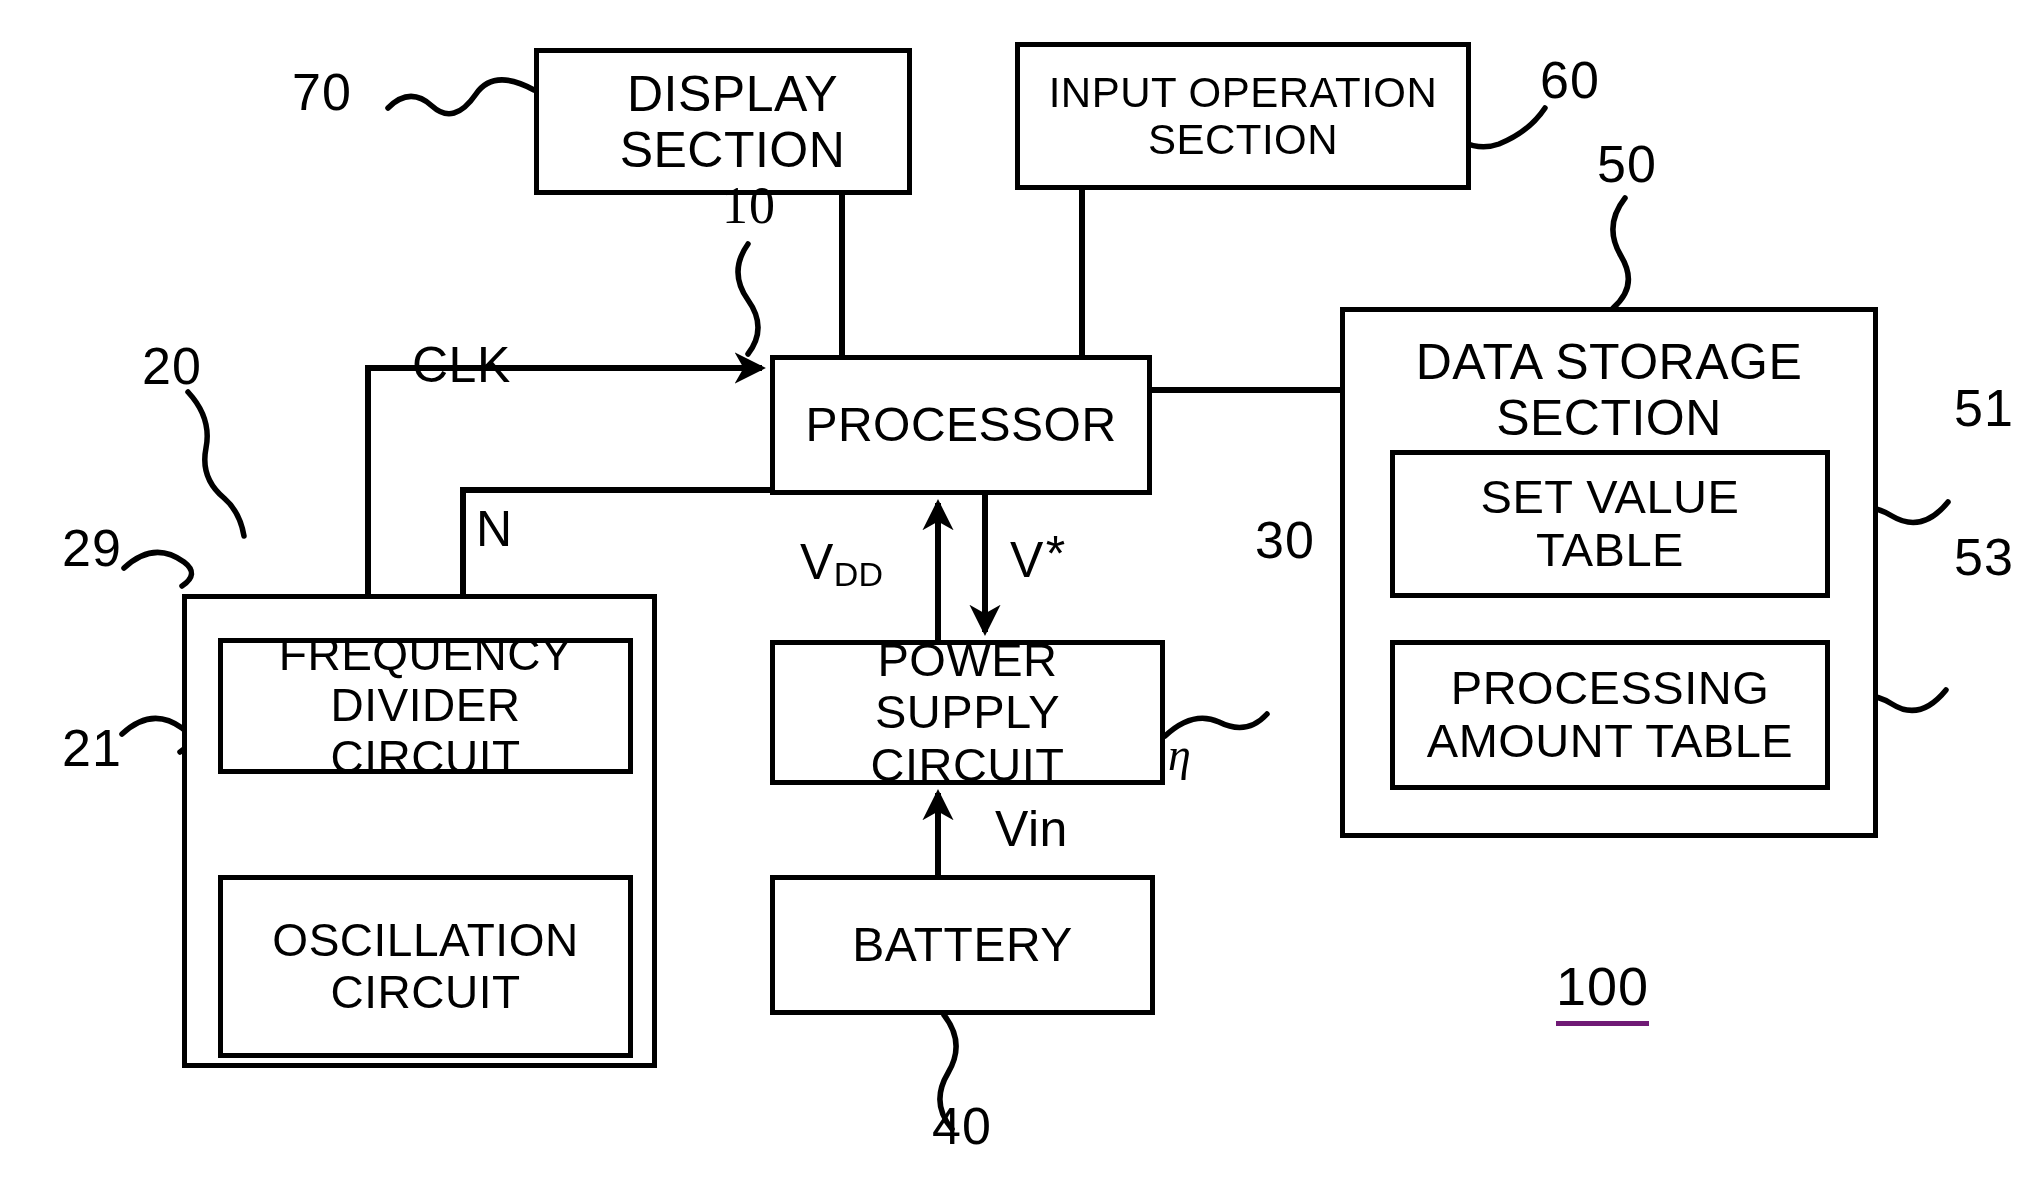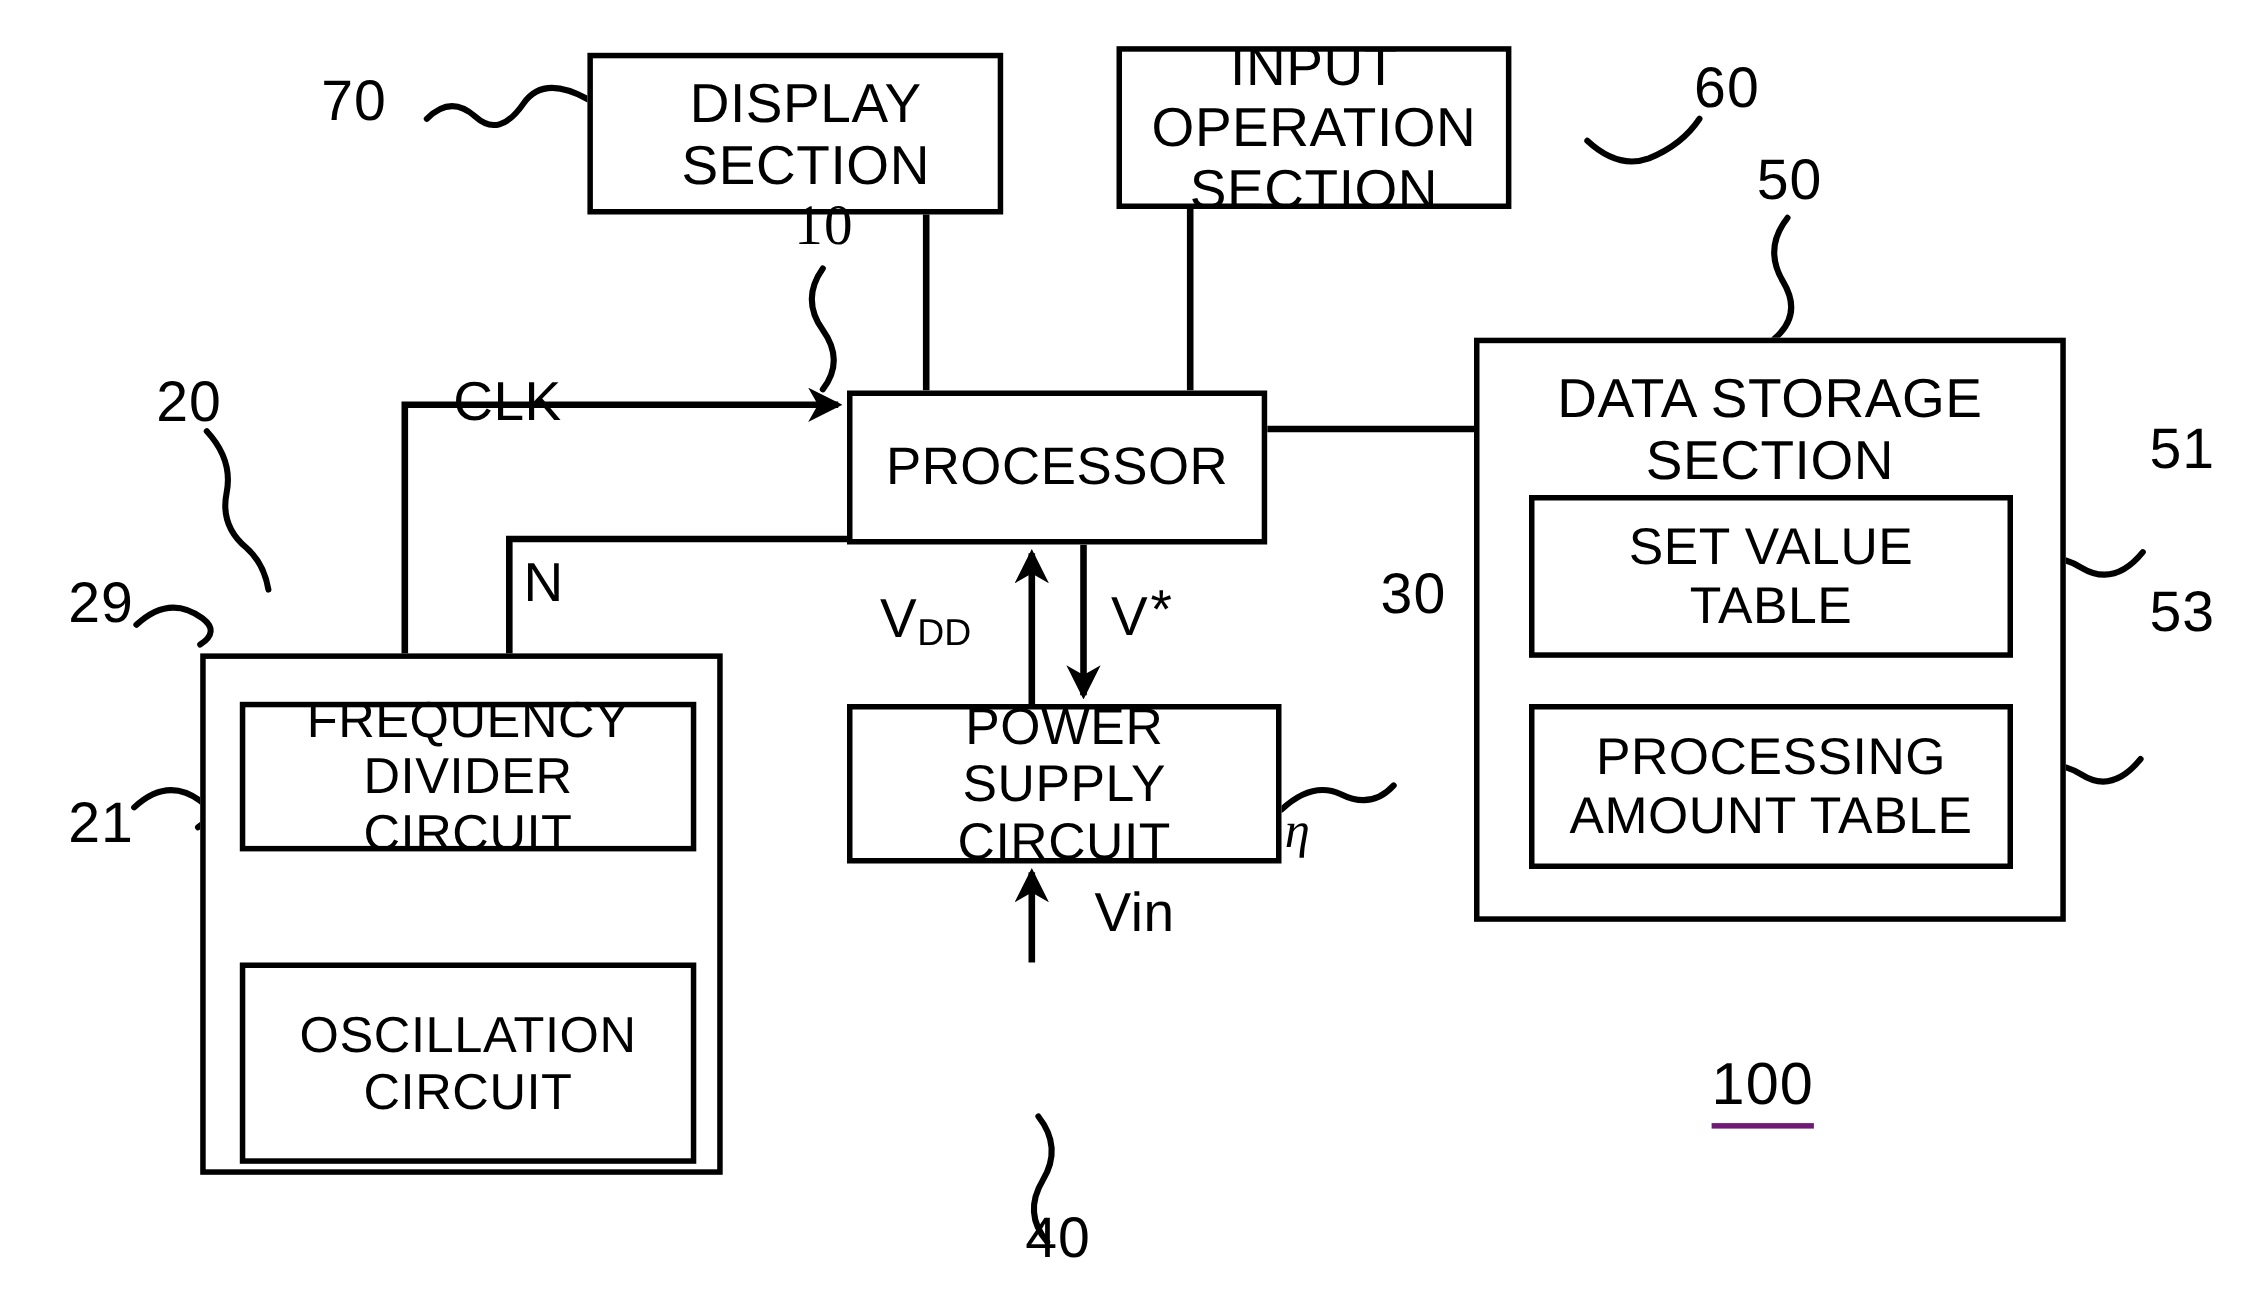--- a/index.html
+++ b/index.html
@@ -78,21 +78,21 @@
   }
   .sysnum {
     position: absolute;
     font-size: 54px;
     letter-spacing: 1px;
     border-bottom: 5px solid #701a75;
     padding-bottom: 4px;
   }
   
   #box-display        { left: 534px;  top: 48px;   width: 378px;  height: 147px; font-size: 50px; padding-left: 19px; }
-  #box-input          { left: 1015px; top: 42px;   width: 359px;  height: 148px; font-size: 50px; }
+  #box-input          { left: 1015px; top: 42px;   width: 456px;  height: 148px; font-size: 42px; }
   #box-processor      { left: 770px;  top: 355px;  width: 382px;  height: 140px; font-size: 48px; }
   #box-storage        { left: 1340px; top: 307px;  width: 538px;  height: 531px; font-size: 50px; }
   #storage-title      { position: absolute; left: 0; top: 22px; width: 100%; text-align: center; line-height: 1.12; }
   #box-setvalue       { left: 1390px; top: 450px;  width: 440px;  height: 148px; font-size: 47px; }
   #box-proctable      { left: 1390px; top: 640px;  width: 440px;  height: 150px; font-size: 47px; }
   #box-clkunit        { left: 182px;  top: 594px;  width: 475px;  height: 474px; }
   #box-freqdiv        { left: 218px;  top: 638px;  width: 415px;  height: 136px; font-size: 46px; }
   #box-osc            { left: 218px;  top: 875px;  width: 415px;  height: 183px; font-size: 46px; }
   #box-psu            { left: 770px;  top: 640px;  width: 395px;  height: 145px; font-size: 47px; }
   #box-battery        { left: 770px;  top: 875px;  width: 385px;  height: 140px; font-size: 48px; }
@@ -207,20 +207,23 @@
     <span class="label-txt">OSCILLATION<br>CIRCUIT</span>
   </div>
   <div class="reftag" id="ref-21">21</div>
 
   <div class="box" id="box-psu">
     <span class="label-txt">POWER SUPPLY<br>CIRCUIT</span>
   </div>
   <div class="reftag" id="ref-30">30</div>
   <div class="eta" id="eta-30">η</div>
 
+  <div class="box" id="box-battery">
+    <span class="label-txt">BATTERY</span>
+  </div>
   <div class="reftag" id="ref-40">40</div>
 
   <div class="sig" id="sig-clk">CLK</div>
   <div class="sig" id="sig-n">N</div>
   <div class="sig" id="sig-vdd"><span>V</span><sub>DD</sub></div>
   <div class="sig" id="sig-vstar"><span>V</span><span class="star">*</span></div>
   <div class="sig" id="sig-vin">Vin</div>
 
   <div class="sysnum" id="num-100">100</div>
 

